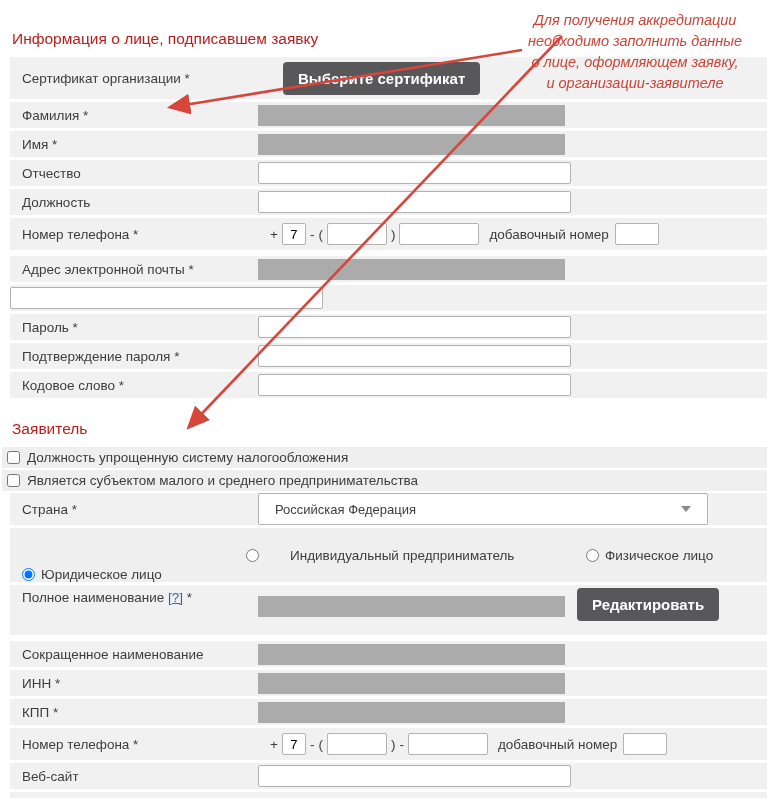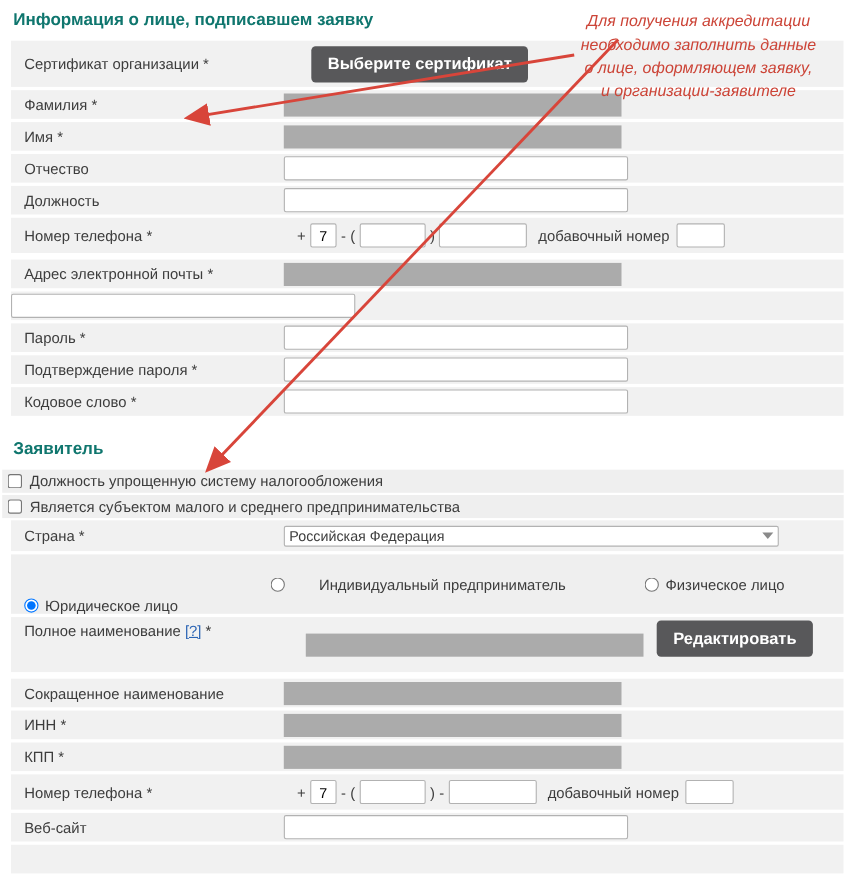--- a/index.html
+++ b/index.html
@@ -4,22 +4,22 @@
 <style>
   html,body{margin:0;padding:0;}
   body{
     width:767px;height:798px;position:relative;overflow:hidden;
     background:#ffffff;
     font-family:"Liberation Sans", sans-serif;
     font-size:13.5px;color:#3d3d3d;
   }
   .form{margin-left:10px;width:757px;}
   h1.sec{
-    font-size:15.5px;font-weight:bold;color:#0f766e;
-    margin:10px 0 9px 2px;
+    font-size:15.5px;font-weight:normal;color:#b91c1c;
+    margin:30px 0 9px 2px;
   }
   h1.sec2{margin-top:22px;}
   .row{
     display:flex;align-items:center;
     background:#f1f1f1;margin-bottom:3px;
     min-height:26px;
   }
   .row.cert{min-height:42px;}
   .row.tall{align-items:flex-start;min-height:50px;padding-top:5px;box-sizing:border-box;}
   .row.phone-row{min-height:32px;gap:12px;}
@@ -54,23 +54,23 @@
   .pext{width:36px;}
   .extlbl{margin-left:6px;margin-right:2px;}
   
   .chkrow{
     display:flex;align-items:center;background:#efefef;margin:0 0 2px -8px;
     padding-left:5px;min-height:21px;width:765px;
   }
   .chkrow input{margin:0 7px 0 0;}
   
   .select{
-    width:450px;height:19px;border:1px solid #b2b2b2;border-radius:2px;background:#fff;
+    width:450px;height:32px;border:1px solid #b2b2b2;border-radius:2px;background:#fff;
     display:flex;align-items:center;justify-content:space-between;
-    padding:0 4px;box-sizing:border-box;cursor:pointer;
+    padding:0 16px;box-sizing:border-box;cursor:pointer;
   }
   .select .val{font-size:13px;color:#3d3d3d;}
   .caret{
     width:0;height:0;border-left:5px solid transparent;border-right:5px solid transparent;
     border-top:6px solid #8a8a8a;
   }
   
   .radiorow{display:flex;align-items:center;background:#efefef;min-height:26px;margin-bottom:3px;}
   .radiorow .opt{display:flex;align-items:center;gap:6px;}
   .radiorow .opt1{flex:0 0 236px;padding-left:12px;box-sizing:border-box;margin-top:39px;}
@@ -215,21 +215,21 @@
       <span>Физическое лицо</span>
     </label>
   </div>
 
   <div class="row tall">
     <div class="lbl">
       <span>Полное наименование</span>
       <span class="helplink">[?]</span>
       <span>*</span>
     </div>
-    <div class="fld" style="align-items:flex-end;margin-left:20px;">
+    <div class="fld" style="align-items:center;">
       <div class="filled" style="margin-top:2px;"></div>
       <button class="btn edit-btn">Редактировать</button>
     </div>
   </div>
 
   <div class="row mt6">
     <div class="lbl">Сокращенное наименование</div>
     <div class="fld">
         <div class="filled"></div>
       </div>

